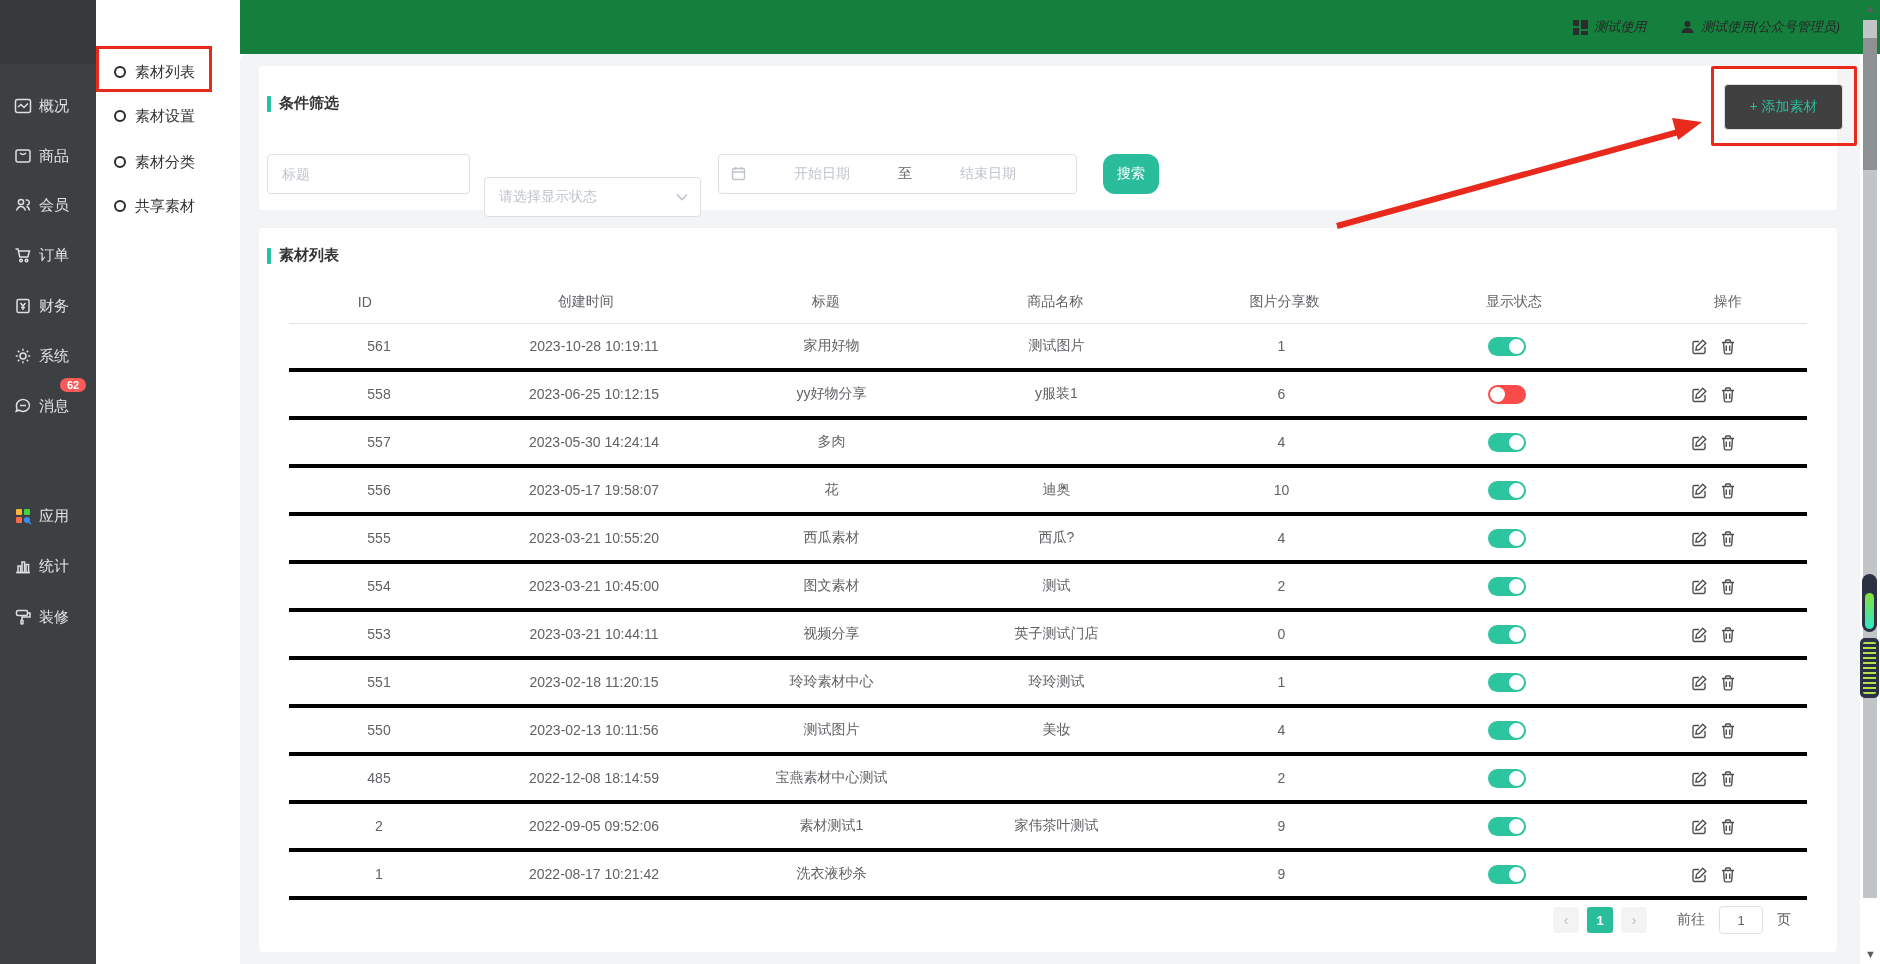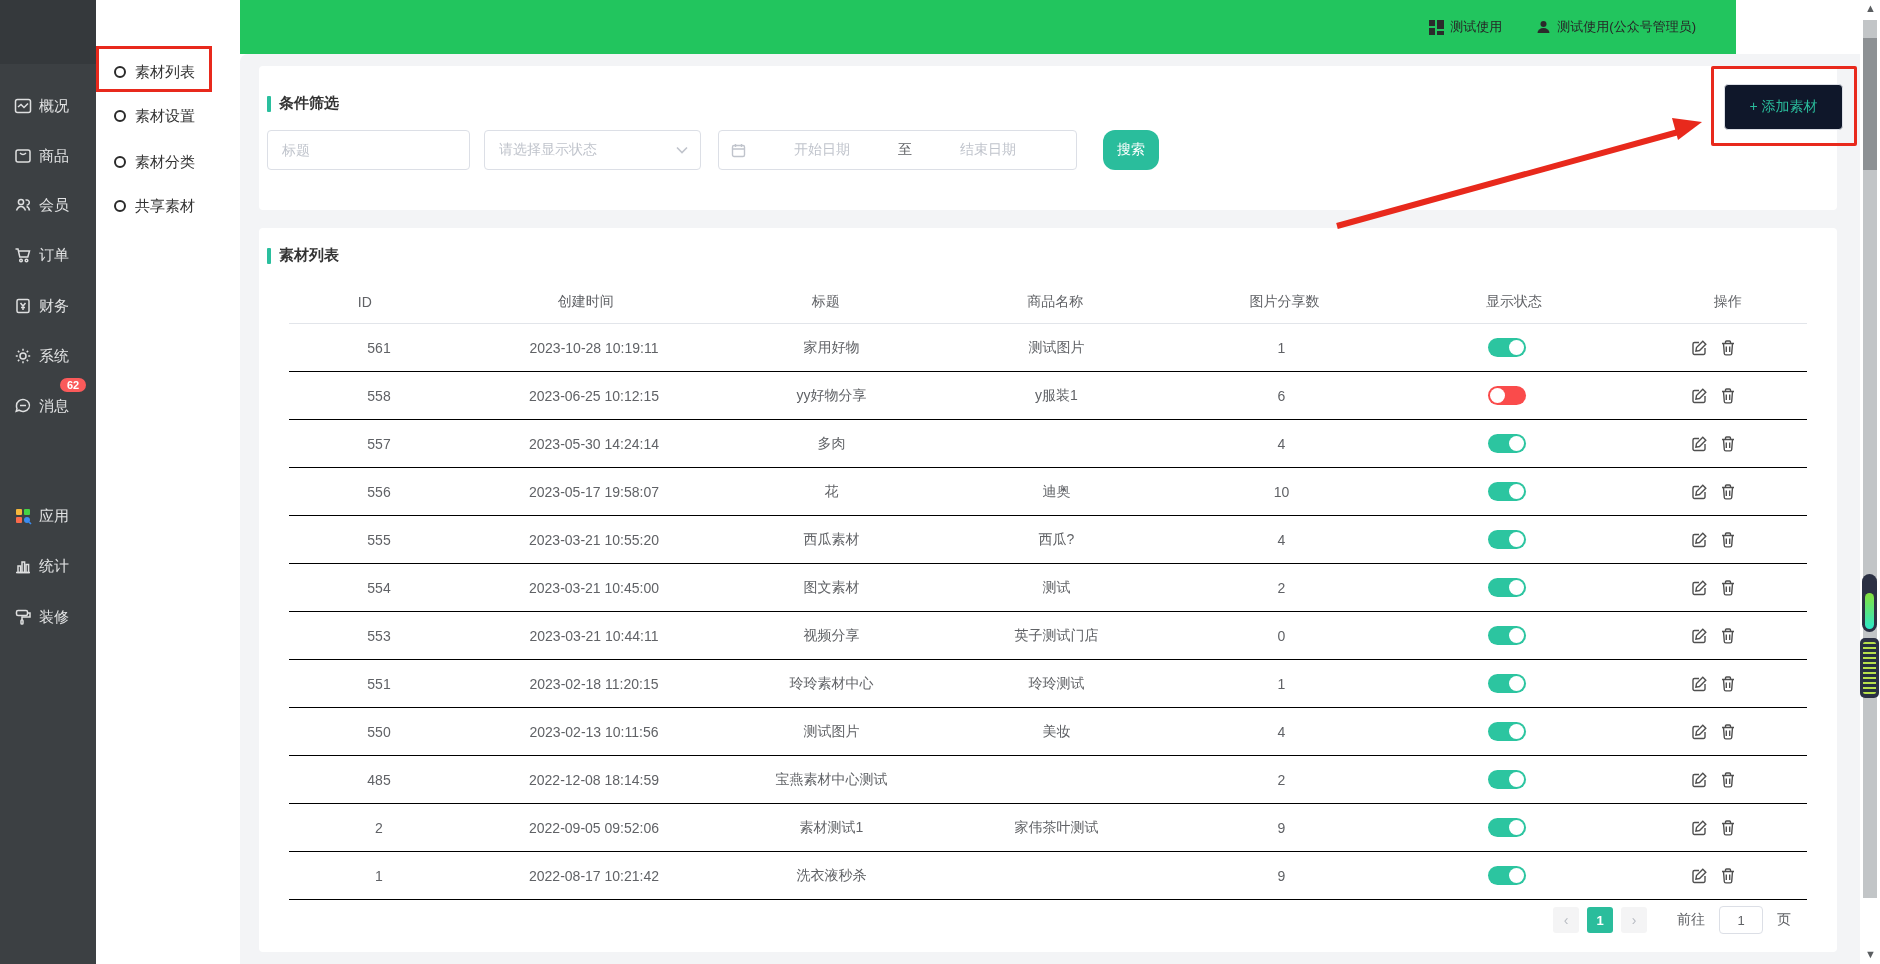--- a/index.html
+++ b/index.html
@@ -13,48 +13,48 @@
   .s-item { position:absolute; left:0; width:96px; height:30px; display:flex; align-items:center; padding-left:14px; gap:7px; color:#e2e3e4; font-size:15px; cursor:pointer; }
   .s-item svg { flex:0 0 auto; }
   .badge { position:absolute; left:60px; top:378px; min-width:26px; height:14px; background:#fa5a5a; color:#fff; border-radius:10px; font-size:11px; font-weight:bold; display:flex; align-items:center; justify-content:center; padding:0 6px; z-index:6; }
 
   
   .subbar { position:absolute; left:96px; top:0; width:144px; height:964px; background:#fff; z-index:3; }
   .sub-item { position:absolute; left:0; width:144px; height:34px; display:flex; align-items:center; padding-left:18px; gap:9px; font-size:15px; color:#333; cursor:pointer; }
   .sub-item .ring { width:12px; height:12px; border:2px solid #2a2a2a; border-radius:50%; background:#fff; }
 
   
-  .topbar { position:absolute; left:96px; top:0; width:1640px; height:54px; background:#22c55e; z-index:2; }
+  .topbar { position:absolute; left:96px; top:0; width:1784px; height:54px; background:#15803d; z-index:2;font-style:italic; }
   .tb-title { position:absolute; left:26px; top:0; height:54px; display:flex; align-items:center; gap:6px; font-size:15px; font-weight:bold; color:#262626; }
   .tb-right { position:absolute; right:40px; top:0; height:54px; display:flex; align-items:center; gap:34px; }
   .tb-chip { display:flex; align-items:center; gap:6px; font-size:13px; color:#262626; cursor:pointer; }
 
   
   .content { position:absolute; left:240px; top:54px; width:1620px; height:910px; background:#f3f4f6; border-top-left-radius:8px; z-index:1; }
   .card { position:absolute; background:#fff; border-radius:4px; }
   .card-filter { left:19px; top:12px; width:1578px; height:144px; }
   .card-table  { left:19px; top:174px; width:1578px; height:724px; }
   .sec-title { display:flex; align-items:center; gap:8px; font-size:15px; font-weight:bold; color:#333; }
   .sec-title .bar { width:4px; height:16px; background:#2abf9e; border-radius:1px; }
 
   
   .filter-row { position:absolute; left:8px; top:64px; display:flex; align-items:center; }
   .inp, .sel, .dater { height:40px; border:1px solid #dcdfe6; border-radius:4px; background:#fff; font-size:14px; }
   .inp { width:203px; padding:0 14px; color:#606266; }
   .inp::placeholder { color:#c0c4cc; }
-  .sel { width:217px; margin-left:14px; display:flex; align-items:center; justify-content:space-between; padding:0 12px 0 14px; color:#c0c4cc; cursor:pointer; }
+  .sel { width:217px; margin-left:14px; display:flex; align-items:center; justify-content:space-between; padding:0 12px 0 14px; color:#c0c4cc; cursor:pointer;margin-top:47px; }
   .dater { width:359px; margin-left:17px; display:flex; align-items:center; padding:0 12px; color:#c0c4cc; }
   .dater .ph { flex:1; text-align:center; }
   .dater .to { color:#606266; }
   .btn-search { width:56px; height:40px; margin-left:26px; background:#2abd9c; border:none; border-radius:12px; color:#fff; font-size:14px; cursor:pointer; }
-  .btn-add { position:absolute; left:1465px; top:18px; width:119px; height:46px; background:#0f172a; border:1px solid #dcdfe6; border-radius:4px; color:#2abd9c; font-size:14px; cursor:pointer; }
+  .btn-add { position:absolute; left:1465px; top:18px; width:119px; height:46px; background:#404040; border:1px solid #dcdfe6; border-radius:4px; color:#2abd9c; font-size:14px; cursor:pointer; }
 
   
   .tbl { position:absolute; left:30px; top:52px; width:1518px; }
-  .tr { display:flex; align-items:center; height:48px; border-bottom:1px solid #000000; }
+  .tr { display:flex; align-items:center; height:48px; border-bottom:4px solid #000000; }
   .tr.head { height:44px; border-bottom:1px solid #e2e5ea; color:#8f939b; font-size:14px;gap:40px; }
   .td { text-align:center; font-size:14px; color:#606266; }
   .c1{width:180px}.c2{width:250px}.c3{width:225px}.c4{width:225px}.c5{width:225px}.c6{width:225px}.c7{width:188px}
   .toggle { display:inline-block; width:38px; height:19px; border-radius:10px; position:relative; cursor:pointer; vertical-align:middle; }
   .toggle.on  { background:#2cc5a0; }
   .toggle.off { background:#fa4b4b; }
   .toggle::after { content:""; position:absolute; top:2px; width:15px; height:15px; background:#fff; border-radius:50%; }
   .toggle.on::after  { right:2px; }
   .toggle.off::after { left:2px; }
   .ops { display:flex; justify-content:center; gap:12px; align-items:center; }

